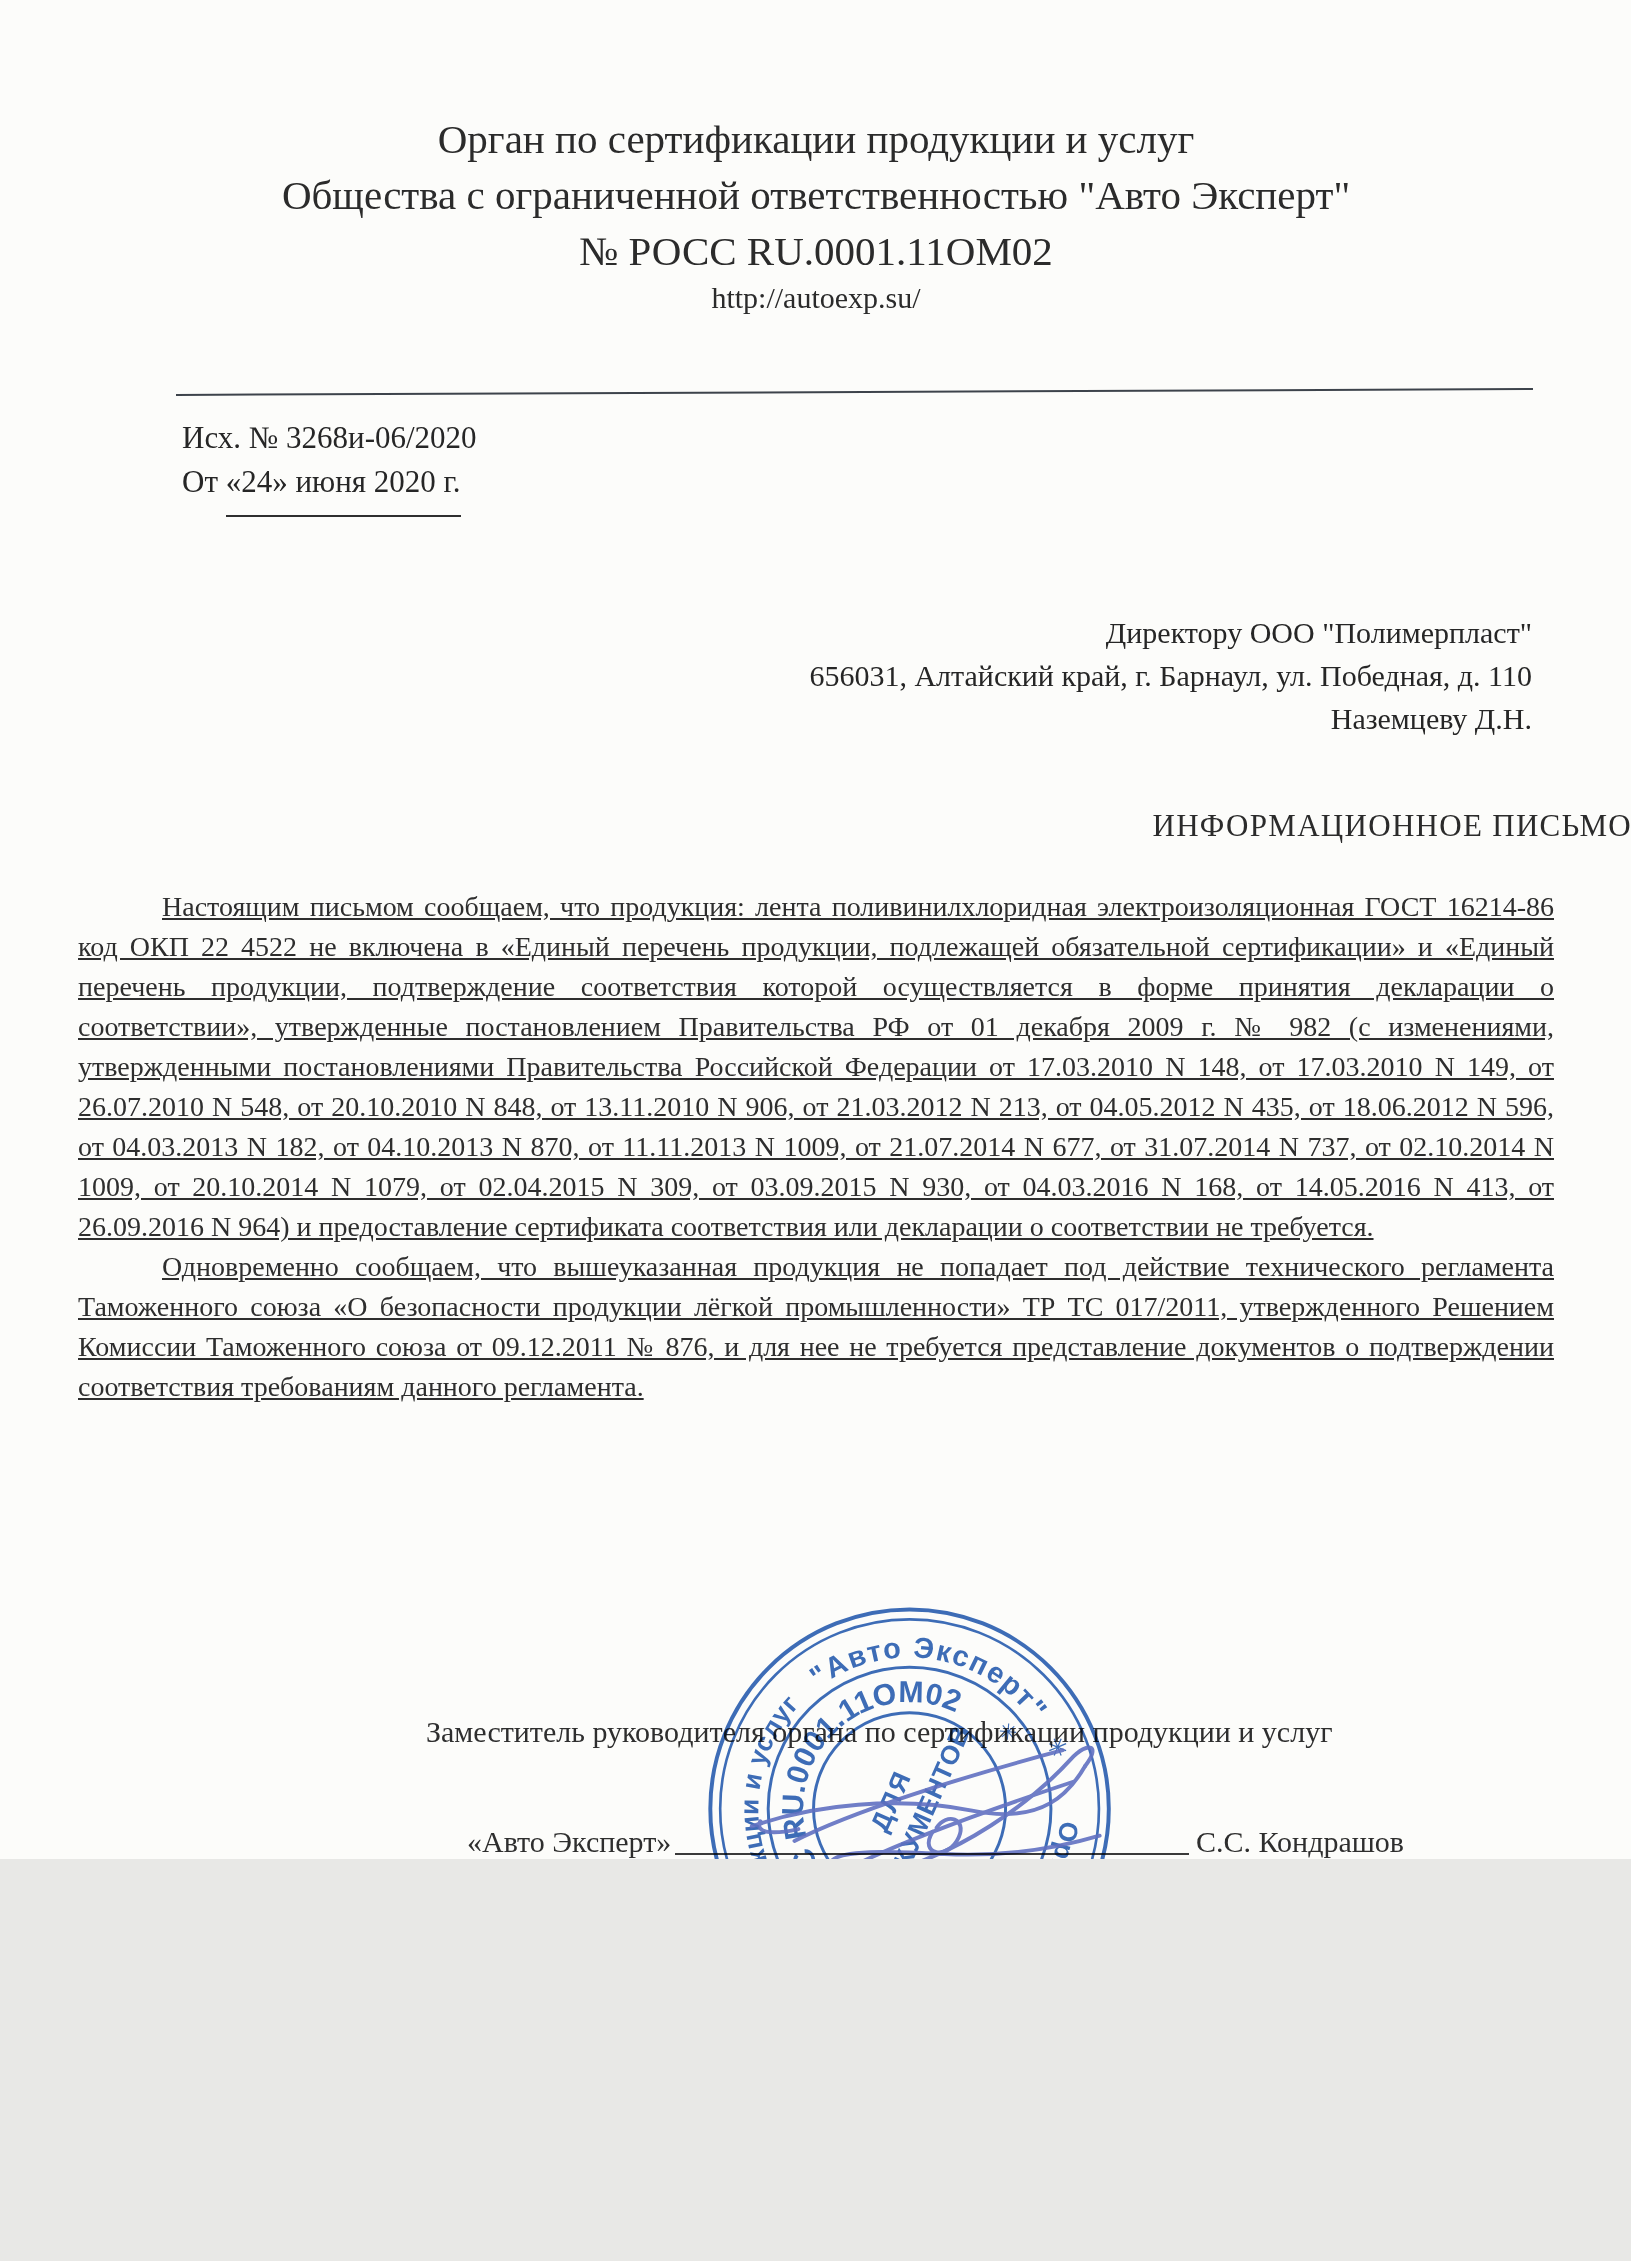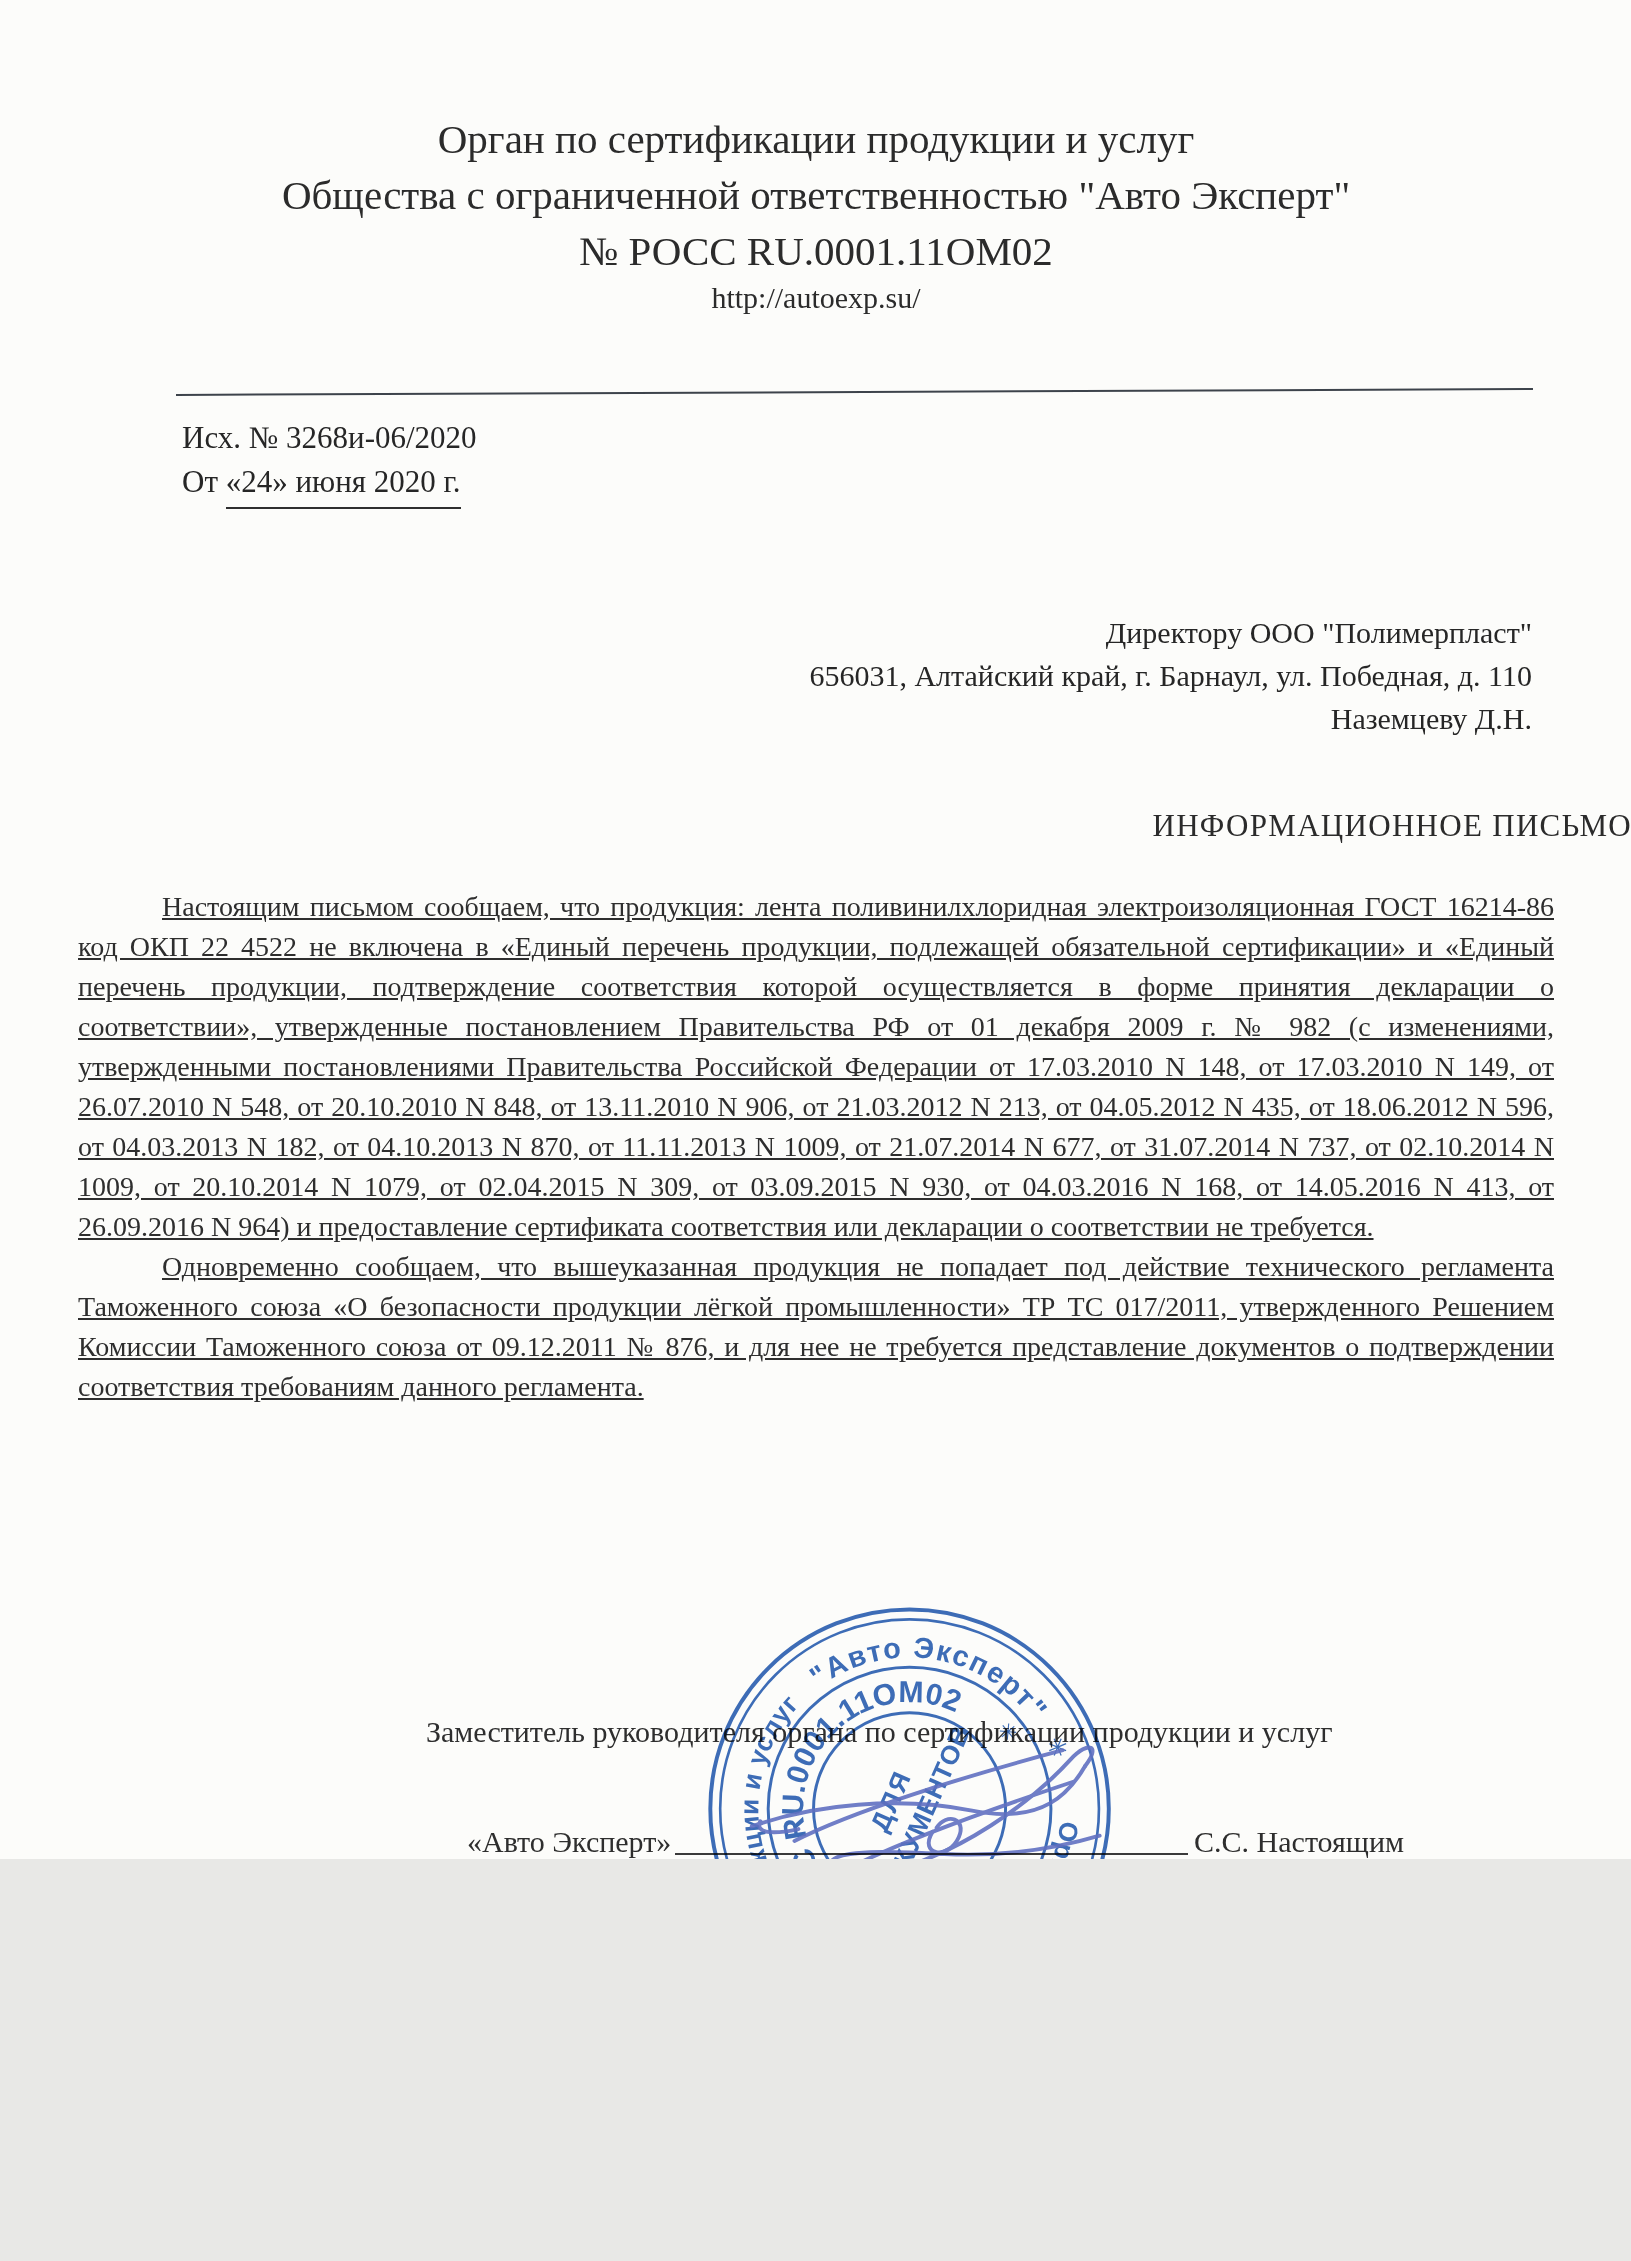--- a/index.html
+++ b/index.html
@@ -13,21 +13,21 @@
     overflow:hidden;
   }
   
   .letterhead{position:absolute;top:111px;left:0;width:100%;text-align:center;}
   .lh-big{font-size:41px;line-height:56px;white-space:nowrap;color:#2b2b2b;}
   .lh-small{font-size:30px;line-height:38px;white-space:nowrap;color:#2b2b2b;}
   .head-rule{position:absolute;top:391px;left:176px;width:1357px;height:0;
     border-top:2.6px solid #3d434b;transform:rotate(-0.25deg);}
   
   .ref{position:absolute;top:416px;left:182px;font-size:31px;line-height:44px;}
-  .u-date{border-bottom:2px solid #2f2f2f;padding-bottom:8px;}
+  .u-date{border-bottom:2px solid #2f2f2f;padding-bottom:16px;}
   
   .recipient{position:absolute;top:611px;right:100px;text-align:right;
     font-size:30px;line-height:43px;}
   
   .doc-title{position:absolute;top:808px;left:0;width:100%;text-align:right;
     font-size:31px;letter-spacing:1.3px;color:#2b2b2b;}
   
   .body-text{position:absolute;top:887px;left:78px;width:1476px;
     font-size:28px;line-height:40px;text-align:justify;color:#2e2e2e;}
   .body-text p{margin:0;text-indent:84px;text-decoration:underline;}
@@ -72,21 +72,21 @@
 
   <div class="body-text">
     <p>Настоящим письмом сообщаем, что продукция: лента поливинилхлоридная электроизоляционная  ГОСТ 16214-86 код ОКП 22 4522 не включена в «Единый перечень продукции, подлежащей обязательной сертификации» и «Единый перечень продукции, подтверждение соответствия которой осуществляется в форме принятия декларации о соответствии», утвержденные постановлением Правительства РФ от 01 декабря 2009 г. № 982 (с изменениями, утвержденными постановлениями Правительства Российской Федерации от 17.03.2010 N 148, от 17.03.2010 N 149, от 26.07.2010 N 548, от 20.10.2010 N 848, от 13.11.2010 N 906, от 21.03.2012 N 213, от 04.05.2012 N 435, от 18.06.2012 N 596, от 04.03.2013 N 182, от 04.10.2013 N 870, от 11.11.2013 N 1009, от 21.07.2014 N 677, от 31.07.2014 N 737, от 02.10.2014 N 1009, от 20.10.2014 N 1079, от 02.04.2015 N 309, от 03.09.2015 N 930, от 04.03.2016 N 168, от 14.05.2016 N 413, от 26.09.2016 N 964) и предоставление сертификата соответствия или декларации о соответствии не требуется.</p>
     <p>Одновременно сообщаем, что вышеуказанная продукция не попадает под действие технического регламента Таможенного союза «О безопасности продукции лёгкой промышленности» ТР ТС 017/2011, утвержденного Решением Комиссии Таможенного союза от 09.12.2011 № 876,  и для нее не требуется представление документов о подтверждении соответствия требованиям данного регламента.</p>
   </div>
 
   <div class="sig-role">Заместитель руководителя органа по сертификации продукции и услуг</div>
   <div class="sig-row">
     <span class="sig-org">«Авто Эксперт»</span>
     <span class="sig-line"></span>
-    <span class="sig-name">С.С. Настоящим</span>
+    <span class="sig-name">С.С. Кондрашов</span>
   </div>
 
   <svg class="stamp-svg" viewBox="0 0 760 660">
     <defs>
       <path id="ringOuter" d="M 585 325 A 230 230 0 1 1 125 325 A 230 230 0 1 1 585 325"></path>
       <path id="ringInner" d="M 517 325 A 162 162 0 1 1 193 325 A 162 162 0 1 1 517 325"></path>
     </defs>
 
     <g fill="none" stroke="#2e62b5">
       <circle cx="355" cy="325" r="303" stroke-width="6"></circle>

